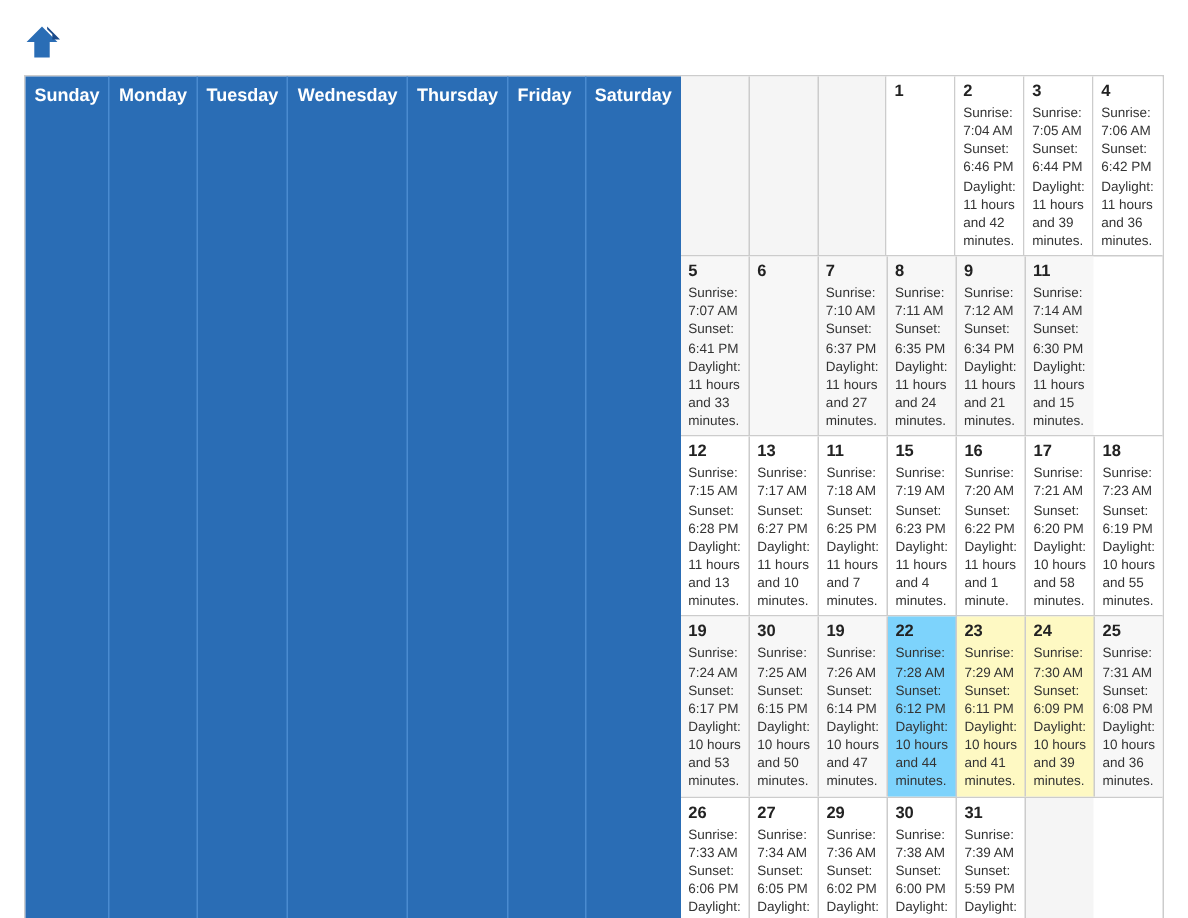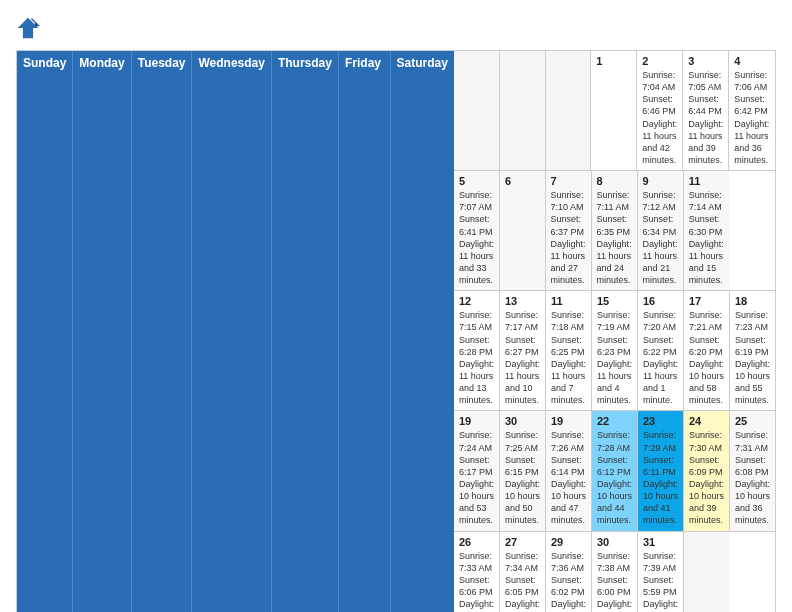--- a/index.html
+++ b/index.html
@@ -226,21 +226,21 @@
             <div class="day-info">Sunrise: 7:25 AM<br>Sunset: 6:15 PM<br>Daylight: 10 hours and 50 minutes.</div>
           </div>
           <div class="cal-cell" style="background: rgb(247, 247, 247);">
             <div class="day-num">19</div>
             <div class="day-info">Sunrise: 7:26 AM<br>Sunset: 6:14 PM<br>Daylight: 10 hours and 47 minutes.</div>
           </div>
           <div class="cal-cell" style="background: #7dd3fc;">
             <div class="day-num">22</div>
             <div class="day-info">Sunrise: 7:28 AM<br>Sunset: 6:12 PM<br>Daylight: 10 hours and 44 minutes.</div>
           </div>
-          <div class="cal-cell" style="background: #0ea5e9;">
+          <div class="cal-cell" style="background: #fef9c3;">
             <div class="day-num">23</div>
             <div class="day-info">Sunrise: 7:29 AM<br>Sunset: 6:11 PM<br>Daylight: 10 hours and 41 minutes.</div>
           </div>
           <div class="cal-cell" style="background: #fef9c3;">
             <div class="day-num">24</div>
             <div class="day-info">Sunrise: 7:30 AM<br>Sunset: 6:09 PM<br>Daylight: 10 hours and 39 minutes.</div>
           </div>
           <div class="cal-cell" style="background: rgb(247, 247, 247);">
             <div class="day-num">25</div>
             <div class="day-info">Sunrise: 7:31 AM<br>Sunset: 6:08 PM<br>Daylight: 10 hours and 36 minutes.</div>

